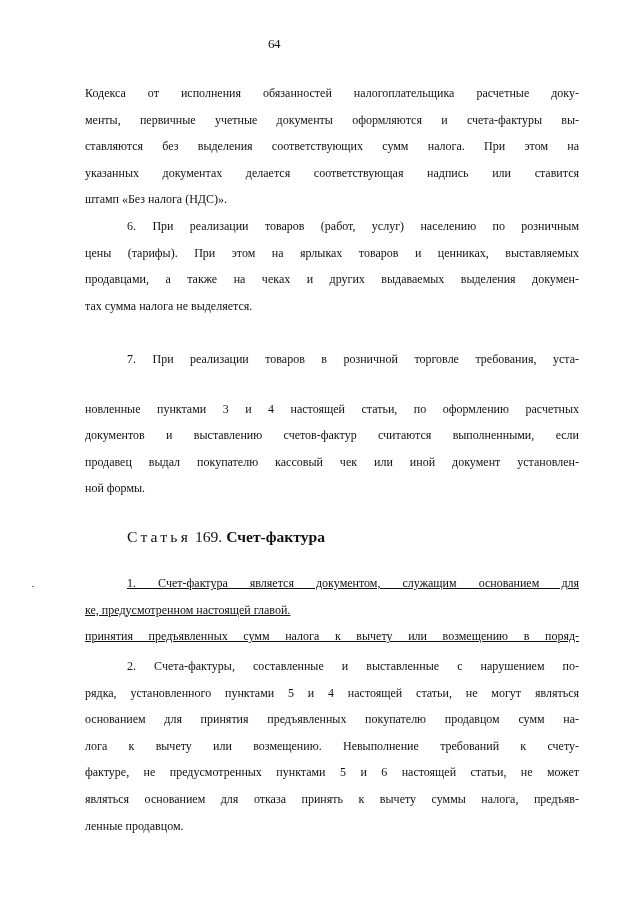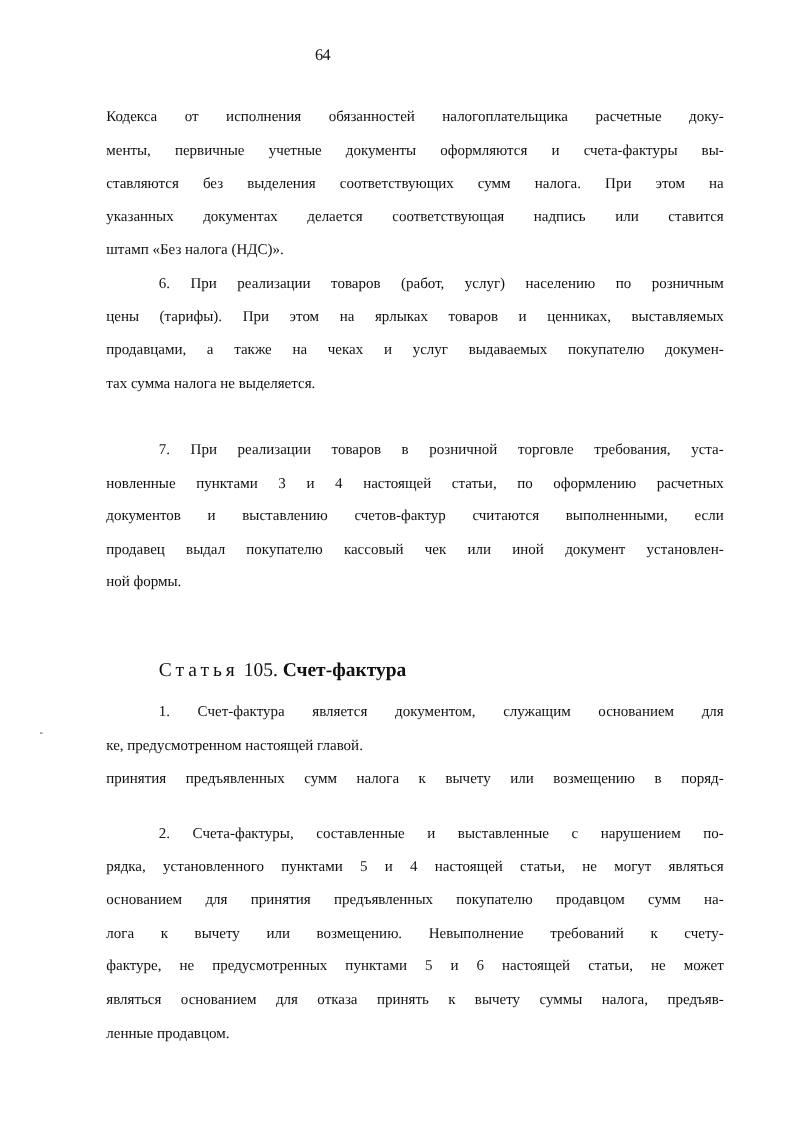--- a/index.html
+++ b/index.html
@@ -1,18 +1,18 @@
 <!DOCTYPE html>
 <html><head>
 <meta charset="utf-8">
 <style>
   html, body { margin: 0; padding: 0; background: #ffffff; }
   body { width: 640px; height: 900px; position: relative; overflow: hidden;
          font-family: "Liberation Serif", "DejaVu Serif", serif; color: #111; }
-  .page-num { position: absolute; top: 36px; left: 0; width: 516px; text-align: center;
+  .page-num { position: absolute; top: 36px; left: 16px; width: 516px; text-align: center;
               font-size: 13px; letter-spacing: -0.5px; }
   .block { position: absolute; left: 85px; width: 494px; font-size: 12px; line-height: 26.6px; }
   .line { display: block; text-align: justify; text-align-last: justify; white-space: nowrap; }
   .line.last { text-align-last: left; }
   .indent { padding-left: 42px; }
   .heading { position: absolute; left: 127px; top: 528px; font-size: 15.6px; }
   .heading .spaced { letter-spacing: 3.2px; }
   .heading b { font-weight: bold; }
   .speck { position: absolute; left: 32px; top: 586px; width: 2px; height: 1px; background: #777; }
 </style>
@@ -25,39 +25,39 @@
   <span class="line" style="white-space: normal; text-align-last: justify;">Кодекса от исполнения обязанностей налогоплательщика расчетные доку-</span>
   <span class="line" style="white-space: normal; text-align-last: justify;">менты, первичные учетные документы оформляются и счета-фактуры вы-</span>
   <span class="line" style="white-space: normal; text-align-last: justify;">ставляются без выделения соответствующих сумм налога. При этом на</span>
   <span class="line" style="white-space: normal; text-align-last: justify;">указанных документах делается соответствующая надпись или ставится</span>
   <span class="line last">штамп «Без налога (НДС)».</span>
 </div>
 
 <div class="block" style="top:213px;">
   <span class="line indent" style="white-space: normal; text-align-last: justify;">6. При реализации товаров (работ, услуг) населению по розничным</span>
   <span class="line" style="white-space: normal; text-align-last: justify;">цены (тарифы). При этом на ярлыках товаров и ценниках, выставляемых</span>
-  <span class="line" style="white-space: normal; text-align-last: justify;">продавцами, а также на чеках и услуг выдаваемых покупателю докумен-</span>
+  <span class="line" style="white-space: normal; text-align-last: justify;">продавцами, а также на чеках и других выдаваемых выделения докумен-</span>
   <span class="line last">тах сумма налога не выделяется.</span>
 </div>
 
 <div class="block" style="top:346px;">
   <span class="line indent" style="white-space: normal; text-align-last: justify;">7. При реализации товаров в розничной торговле требования, уста-</span>
-  <span class="line" style="white-space: normal; text-align-last: justify;">новленные пунктами 3 и 4 настоящей статьи, по оформлению расчетных</span>
+  <span class="line" style="white-space: normal; text-align-last: justify; margin-top: 23px;">новленные пунктами 3 и 4 настоящей статьи, по оформлению расчетных</span>
   <span class="line" style="white-space: normal; text-align-last: justify;">документов и выставлению счетов-фактур считаются выполненными, если</span>
   <span class="line" style="white-space: normal; text-align-last: justify;">продавец выдал покупателю кассовый чек или иной документ установлен-</span>
   <span class="line last">ной формы.</span>
 </div>
 
 <div class="heading">
-  <span class="spaced">Статья</span><span> 105. </span><b>Счет-фактура</b>
+  <span class="spaced">Статья</span><span> 169. </span><b>Счет-фактура</b>
 </div>
 
 <div class="speck"></div>
 
-<div class="block" style="top:556px;">
+<div class="block" style="top:570px;text-decoration:underline;">
   <span class="line indent" style="white-space: normal; text-align-last: justify;">1. Счет-фактура является документом, служащим основанием для</span>
   <span class="line last">ке, предусмотренном настоящей главой.</span>
   <span class="line" style="white-space: normal; text-align-last: justify;">принятия предъявленных сумм налога к вычету или возмещению в поряд-</span>
 </div>
 
 <div class="block" style="top:653px;">
   <span class="line indent" style="white-space: normal; text-align-last: justify;">2. Счета-фактуры, составленные и выставленные с нарушением по-</span>
   <span class="line" style="white-space: normal; text-align-last: justify;">рядка, установленного пунктами 5 и 4 настоящей статьи, не могут являться</span>
   <span class="line" style="white-space: normal; text-align-last: justify;">основанием для принятия предъявленных покупателю продавцом сумм на-</span>
   <span class="line" style="white-space: normal; text-align-last: justify;">лога к вычету или возмещению. Невыполнение требований к счету-</span>

